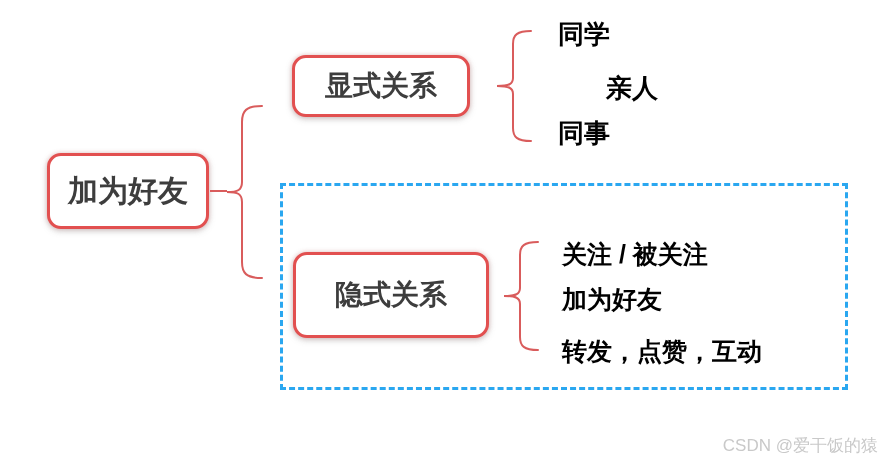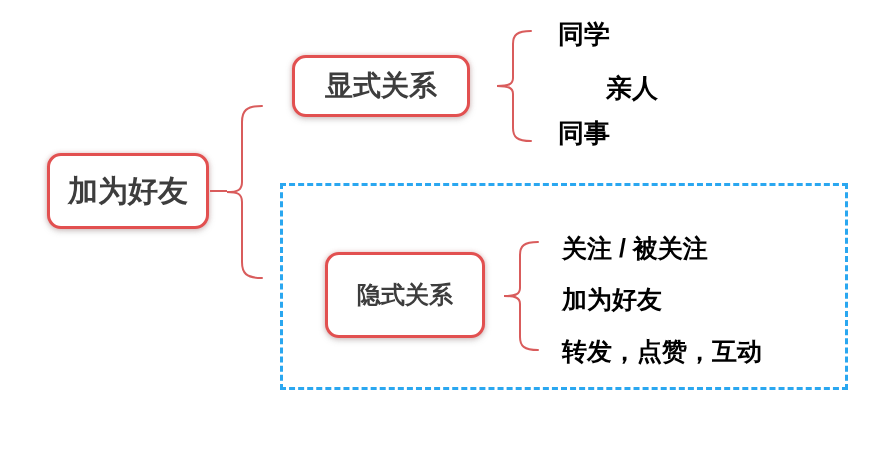--- a/index.html
+++ b/index.html
@@ -30,23 +30,22 @@
   }
   .node-root {
     left: 47px; top: 153px; width: 162px; height: 76px;
     font-size: 30px;
   }
   .node-explicit {
     left: 292px; top: 55px; width: 178px; height: 62px;
     font-size: 28px;
   }
   .node-implicit {
-    left: 293px; top: 252px; width: 160px; height: 86px;
-    font-size: 24px;
-    margin-left: 32px;
+    left: 293px; top: 252px; width: 196px; height: 86px;
+    font-size: 28px;
   }
   .connector {
     position: absolute;
     left: 210px; top: 190px; width: 17px; height: 2px;
     background: #d95c5c;
   }
   .brace {
     position: absolute;
   }
   .brace-root     { left: 224px; top: 104px; }
@@ -57,21 +56,21 @@
     color: #000000;
     font-weight: 700;
     white-space: nowrap;
     line-height: 30px;
   }
   .leaf-explicit { left: 558px; font-size: 26px; }
   .leaf-implicit { left: 562px; font-size: 25px; }
   .leaf-e0 { top: 19px; }
   .leaf-e1 { top: 73px; margin-left: 48px; }
   .leaf-e2 { top: 118px; }
-  .leaf-i0 { top: 233px; text-align: center; }
+  .leaf-i0 { top: 239px; text-align: center; }
   .leaf-i1 { top: 284px; }
   .leaf-i2 { top: 336px; }
   .highlight-box {
     position: absolute;
     box-sizing: border-box;
     left: 280px; top: 183px; width: 568px; height: 207px;
     border: 3px dashed #2aa7f0;
     background: transparent;
   }
   .watermark {
@@ -116,14 +115,15 @@
   </div>
 
   <svg class="brace brace-implicit" width="40" height="112" viewBox="0 0 40 112">
     <path d="M 38 2 C 24 2 20 6 20 15 L 20 48 C 20 54 16 56 4 56 C 16 56 20 58 20 64 L 20 97 C 20 106 24 110 38 110" fill="none" stroke="#d95c5c" stroke-width="2" stroke-linecap="round"></path>
   </svg>
 
   <div class="leaf leaf-implicit leaf-i0">关注 / 被关注</div>
   <div class="leaf leaf-implicit leaf-i2">转发，点赞，互动</div>
   <div class="leaf leaf-implicit leaf-i1">加为好友</div>
 
+  <div class="watermark">CSDN @爱干饭的猿</div>
 
 </div>
 
 </body></html>

